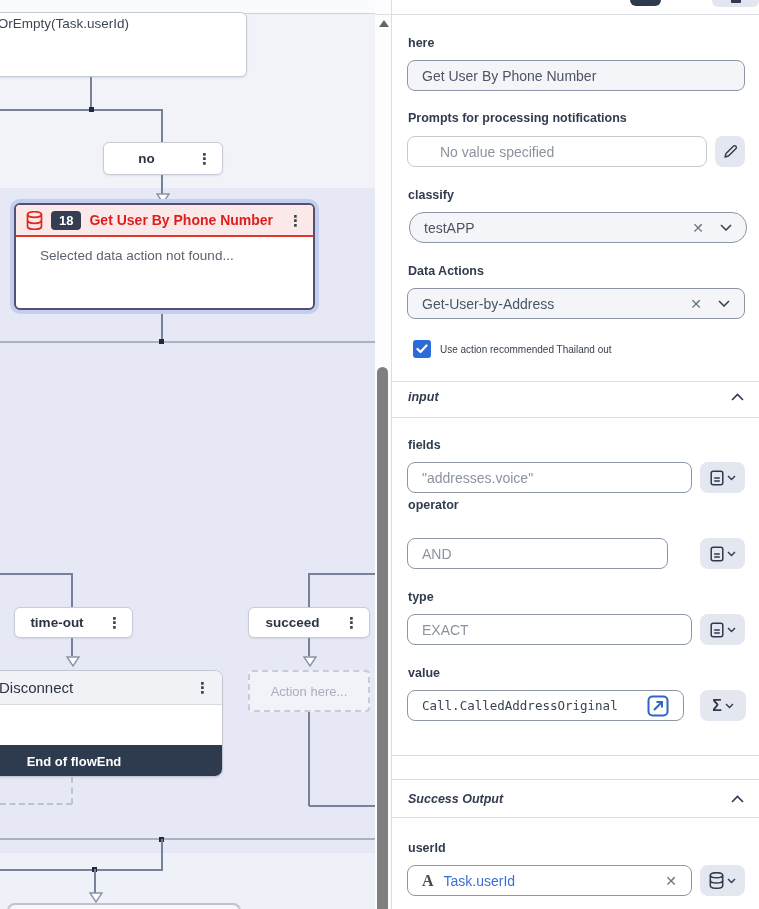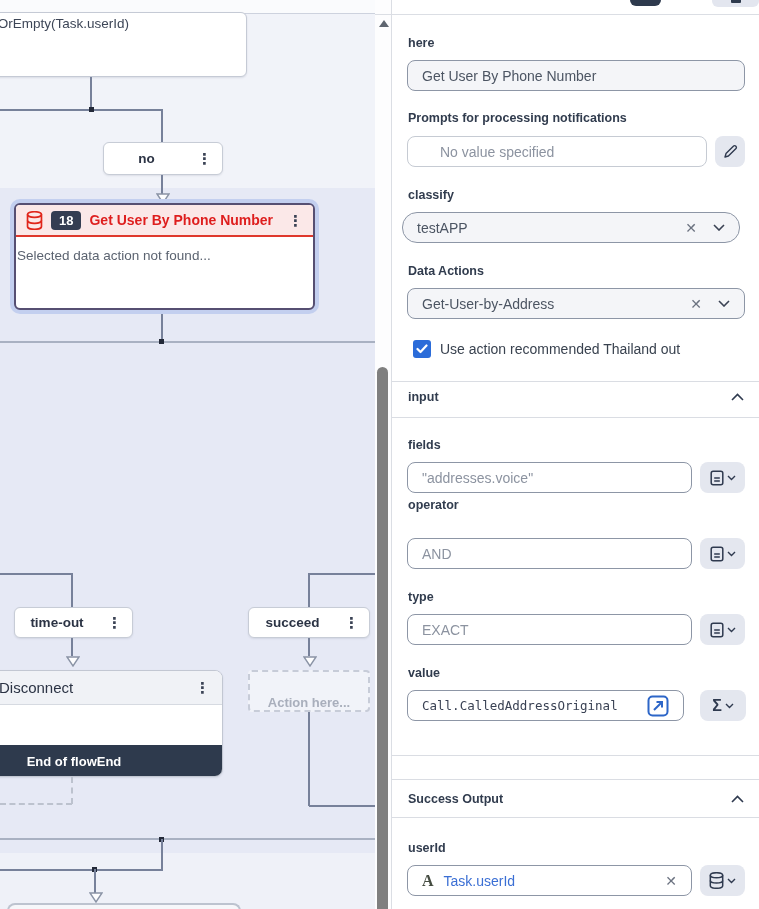--- a/index.html
+++ b/index.html
@@ -35,22 +35,22 @@
     display:flex; align-items:center; padding:0 10px; gap:8px;
   }
   .badge18 { background:#343D52; color:#fff; font-weight:700; font-size:13px; border-radius:4px; padding:2px 8px; }
   .node-title { color:#DE1E1E; font-weight:700; font-size:14px; flex:1; }
   .node-body-text { color:#5B6370; font-size:13.5px; }
   .disc-node { background:#fff; border:1px solid #C2C7D2; border-radius:8px; box-shadow:0 1px 2px rgba(40,50,80,.10); overflow:hidden; }
   .disc-head { height:34px; background:#F0F2F6; border-bottom:1px solid #D6DAE1; display:flex; align-items:center; }
   .disc-foot { height:33px; background:#2E3A4D; color:#fff; font-weight:700; font-size:13px; display:flex; align-items:center; justify-content:center; }
   .action-box {
     border:2px dashed #C7CCD8; border-radius:4px; background:rgba(255,255,255,.45);
-    display:flex; align-items:flex-end; justify-content:center;
-    color:#A9AFBC; font-size:13px; font-weight:700;
+    display:flex; align-items:center; justify-content:center;
+    color:#A9AFBC; font-size:13px; font-weight:400;
   }
   .bottom-node { background:#F6F7FA; border:2px solid #BDC3CF; border-bottom:none; border-radius:8px 8px 0 0; }
 
   
   #gutter { left:375px; top:0; width:17px; height:909px; background:#FDFDFE; }
   .panel-border { left:391px; top:0; width:1px; height:909px; background:#DBDEE4; }
   .scroll-up { left:379px; top:20px; width:0; height:0; border-left:5px solid transparent; border-right:5px solid transparent; border-bottom:7px solid #5F6670; }
   .scroll-thumb { left:377px; top:367px; width:11px; height:542px; background:#7F7F7F; border-radius:6px 6px 0 0; }
 
   
@@ -61,26 +61,26 @@
     display:flex; align-items:center; padding:0 14px; font-size:14px; color:#4C5563;
   }
   .inp.gray-bg { background:#F4F5F8; }
   .inp.light-border { border-color:#C6CBD3;padding-left:32px; }
   .inp.placeholder { color:#8C93A0; }
   .sq-btn {
     background:#E4E7EF; border-radius:8px; display:flex; align-items:center; justify-content:center; gap:3px;
     color:#2F3A4F;
   }
   .x-icon { color:#6B7280; font-size:14px; line-height:1; }
-  .sect-title { font-size:12.5px; font-weight:700; color:#313C4E; }
+  .sect-title { font-size:12.5px; font-weight:700; color:#313C4E;font-style:italic; }
   .p-divider { left:0; width:367px; height:1px; background:#DADDE3; }
   .mono { font-family:"DejaVu Sans Mono","Liberation Mono",monospace; font-size:12.5px; color:#3A4254; }
   .blue-text { color:#3B6FD4; }
   .checkbox { width:18px; height:18px; background:#2B6CD9; border-radius:3px; display:flex; align-items:center; justify-content:center; }
-  .chk-label { font-size:14px; color:#39424F; }
+  .chk-label { font-size:10px; color:#39424F; }
   .top-pill { background:#2E3A4D; border-radius:7px; }
   .top-btn { background:#E3E6EF; border-radius:6px; }
 </style>
 </head>
 <body>
 
 <div id="app">
 
   <div id="canvas" class="abs">
 
@@ -115,21 +115,21 @@
       <div class="node-head">
         <svg width="17" height="19" viewBox="0 0 16 18">
           <ellipse cx="8" cy="3.4" rx="6.6" ry="2.7" fill="none" stroke="#E0261B" stroke-width="1.6"></ellipse>
           <path d="M1.4 3.4 v11.2 c0 1.5 3 2.7 6.6 2.7 s6.6-1.2 6.6-2.7 V3.4" fill="none" stroke="#E0261B" stroke-width="1.6"></path>
           <path d="M1.4 9 c0 1.5 3 2.7 6.6 2.7 s6.6-1.2 6.6-2.7" fill="none" stroke="#E0261B" stroke-width="1.6"></path>
         </svg>
         <span class="badge18">18</span>
         <span class="node-title">Get User By Phone Number</span>
         <span class="kebab">⋮</span>
       </div>
-      <div style="padding:9px 1px;">
+      <div style="padding:9px 24px;">
         <span class="node-body-text">Selected data action not found...</span>
       </div>
     </div>
 
     <div class="abs vline" style="left:161px;top:314px;height:28px;"></div>
     <div class="abs jdot" style="left:159px;top:339px;"></div>
 
     <div class="abs hline" style="left:0;top:573px;width:73px;"></div>
     <div class="abs vline" style="left:71px;top:573px;height:34px;"></div>
     <div class="abs hline" style="left:309px;top:573px;width:67px;"></div>
@@ -205,21 +205,21 @@
     <div class="abs inp light-border placeholder" style="left:15px;top:136px;width:300px;height:31px;">
       <span>No value specified</span>
     </div>
     <div class="abs sq-btn" style="left:323px;top:136px;width:30px;height:31px;">
       <svg width="15" height="15" viewBox="0 0 15 15">
         <path d="M2 13 L3 9.6 L10.6 2 a1.4 1.4 0 0 1 2 0 l0.4 0.4 a1.4 1.4 0 0 1 0 2 L5.4 12 Z" fill="none" stroke="#2F3A4F" stroke-width="1.4" stroke-linejoin="round"></path>
       </svg>
     </div>
 
     <div class="abs p-label" style="top:188px;">classify</div>
-    <div class="abs inp gray-bg" style="left:10px;top:212px;width:338px;height:31px;border-radius:15px;">
+    <div class="abs inp gray-bg" style="left:17px;top:212px;width:338px;height:31px;border-radius:15px;">
       <span style="flex:1;">testAPP</span>
       <span class="x-icon" style="margin-right:16px;">✕</span>
       <svg width="12" height="7" viewBox="0 0 12 7">
         <polyline points="1,1 6,6 11,1" fill="none" stroke="#3A4254" stroke-width="1.6"></polyline>
       </svg>
     </div>
 
     <div class="abs p-label" style="top:264px;">Data Actions</div>
     <div class="abs inp gray-bg" style="left:15px;top:288px;width:338px;height:31px;">
       <span style="flex:1;">Get-User-by-Address</span>
@@ -256,21 +256,21 @@
         <rect x="1.2" y="1.2" width="11.6" height="13.6" rx="2" fill="none" stroke="#2F3A4F" stroke-width="1.5"></rect>
         <line x1="4.2" y1="8" x2="9.8" y2="8" stroke="#2F3A4F" stroke-width="1.5"></line>
         <line x1="4.2" y1="11" x2="9.8" y2="11" stroke="#2F3A4F" stroke-width="1.5"></line>
       </svg>
       <svg width="9" height="6" viewBox="0 0 9 6">
         <polyline points="1,1 4.5,4.5 8,1" fill="none" stroke="#2F3A4F" stroke-width="1.4"></polyline>
       </svg>
     </div>
 
     <div class="abs p-label" style="top:498px;">operator</div>
-    <div class="abs inp placeholder" style="left:15px;top:538px;width:285px;height:31px;text-align:right;">
+    <div class="abs inp placeholder" style="left:15px;top:538px;width:261px;height:31px;text-align:right;">
       <span>AND</span>
     </div>
     <div class="abs sq-btn" style="left:308px;top:538px;width:45px;height:31px;">
       <svg width="14" height="16" viewBox="0 0 14 16">
         <rect x="1.2" y="1.2" width="11.6" height="13.6" rx="2" fill="none" stroke="#2F3A4F" stroke-width="1.5"></rect>
         <line x1="4.2" y1="8" x2="9.8" y2="8" stroke="#2F3A4F" stroke-width="1.5"></line>
         <line x1="4.2" y1="11" x2="9.8" y2="11" stroke="#2F3A4F" stroke-width="1.5"></line>
       </svg>
       <svg width="9" height="6" viewBox="0 0 9 6">
         <polyline points="1,1 4.5,4.5 8,1" fill="none" stroke="#2F3A4F" stroke-width="1.4"></polyline>

